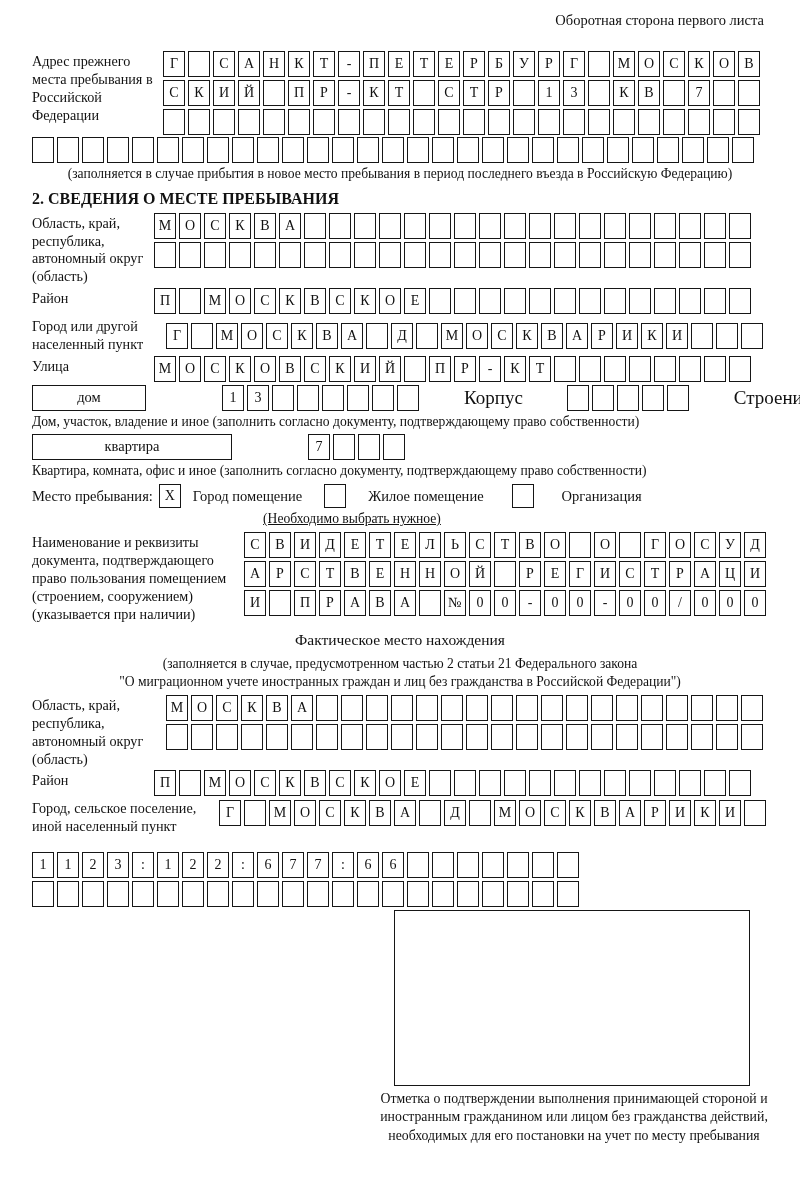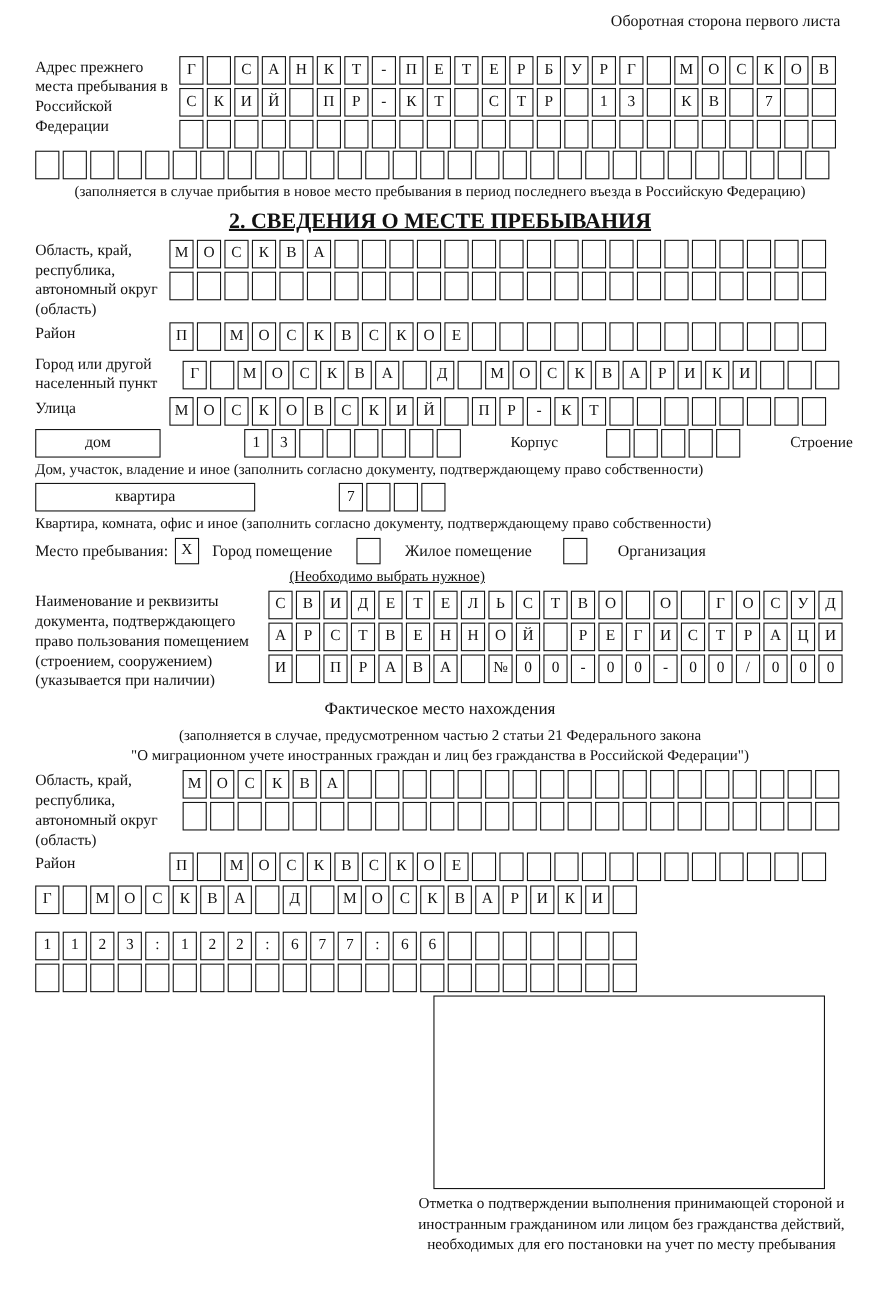--- a/index.html
+++ b/index.html
@@ -18,30 +18,30 @@
   .cells-col { display:flex; flex-direction:column; gap:3px; flex:none; }
 
   .cell {
     width:22px; height:26px; flex:none;
     border:1.6px solid #161616; margin-right:3px;
     font-size:14px; line-height:23px; text-align:center;
   }
   .caption { font-size:13.6px; line-height:1.3; }
   .center { text-align:center; }
 
-  .section-title { text-align:center; font-weight:bold; font-size:20px; margin:7px 0 5px 0;text-decoration:underline; }
+  .section-title { font-weight:bold; font-size:16px; margin:7px 0 5px 0; }
   .sub-title    { text-align:center; font-weight:normal; font-size:15.5px; margin:8px 0 6px 0; }
 
   .mt2 { margin-top:2px; } .mt4 { margin-top:4px; }
 
   .wide-box {
     border:1.6px solid #161616; height:26px; flex:none;
     font-size:14.5px; line-height:23px; text-align:center;
   }
-  .inline-label { font-size:14px; line-height:26px; flex:none; padding:0 9px 0 7px; }
+  .inline-label { font-size:19px; line-height:26px; flex:none; padding:0 9px 0 7px; }
 
   .house-row, .apt-row { display:flex; align-items:flex-start; margin-top:3px;gap:35px; }
   .gap6 { width:6px; flex:none; }
 
   .stay-row { display:flex; align-items:center; font-size:14.5px; margin-top:5px; }
   .checkbox {
     width:22px; height:24px; border:1.6px solid #161616; flex:none;
     text-align:center; font-size:14px; line-height:21px;
   }
   .sp12{width:12px;flex:none}.sp22{width:22px;flex:none}.sp28{width:28px;flex:none}.sp6{width:6px;flex:none}
@@ -546,20 +546,21 @@
       <span class="cell"></span>
       <span class="cell"></span>
       <span class="cell"></span>
       <span class="cell"></span>
       <span class="cell"></span>
       <span class="cell"></span>
     </div>
 </div>
 
 <div class="field-row mt2">
+  <div class="label" style="width:187px">Город, сельское поселение, иной населенный пункт</div>
   <div class="cells" style="margin-top:2px">
       <span class="cell">Г</span>
       <span class="cell"></span>
       <span class="cell">М</span>
       <span class="cell">О</span>
       <span class="cell">С</span>
       <span class="cell">К</span>
       <span class="cell">В</span>
       <span class="cell">А</span>
       <span class="cell"></span>

